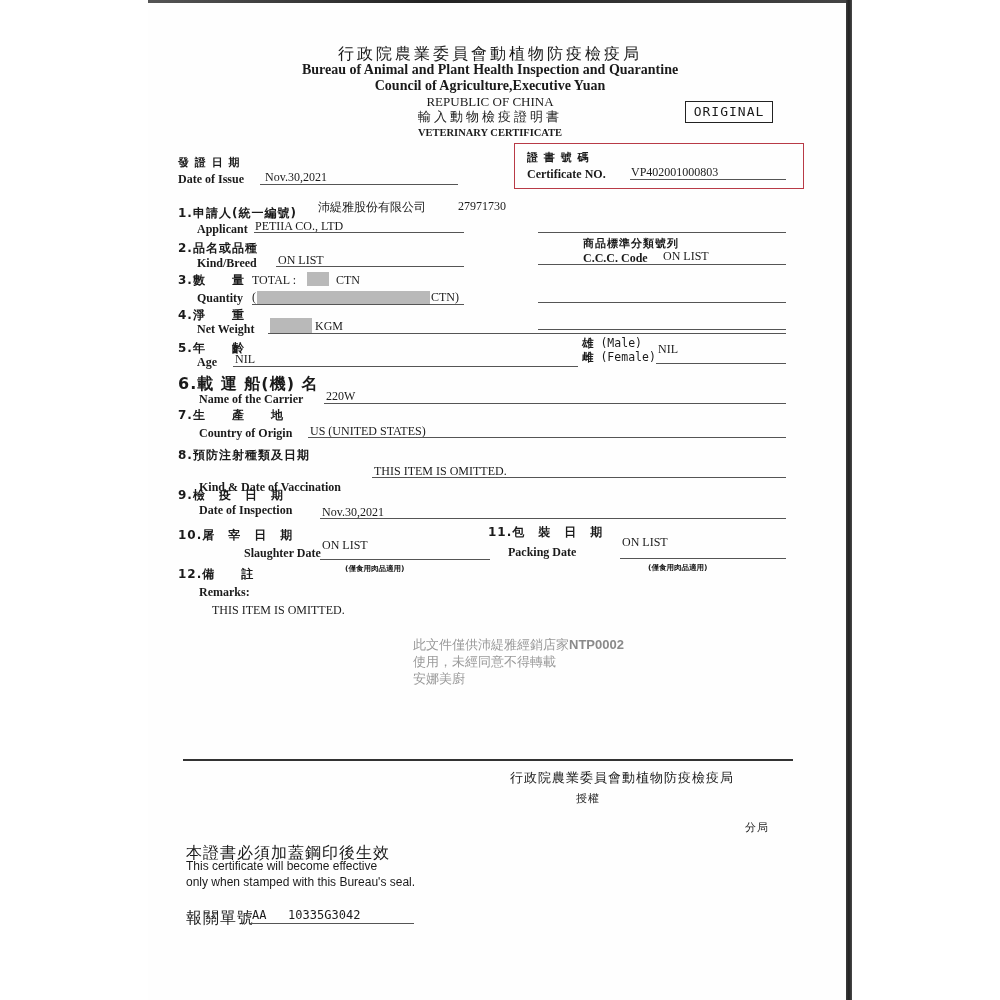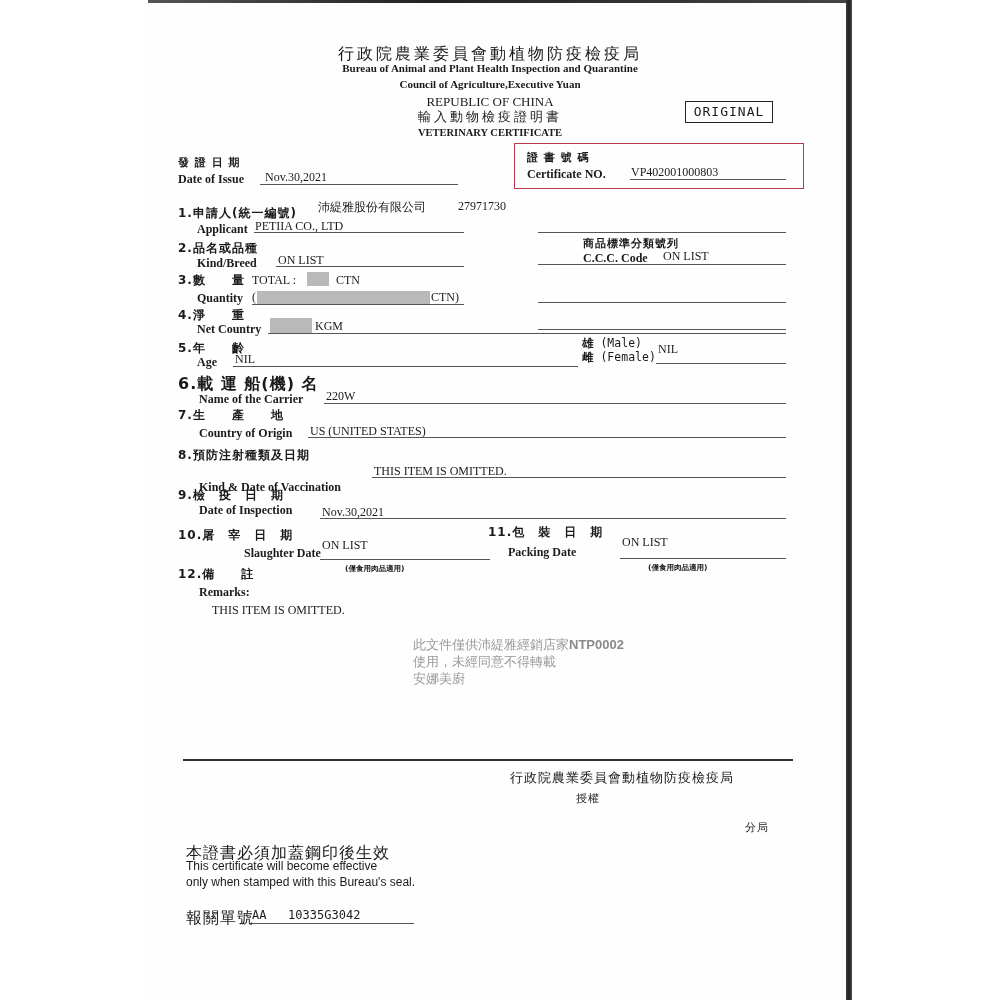--- a/index.html
+++ b/index.html
@@ -6,21 +6,21 @@
   body { width: 1000px; height: 1000px; background: #ffffff; position: relative; overflow: hidden;
          font-family: "Liberation Serif", "DejaVu Serif", serif; color: #1a1a1a; }
   .page { position: absolute; left: 148px; top: 0; width: 702px; height: 1000px; background: #fefefe; }
   .page-top-edge { position: absolute; left: 148px; top: 0; width: 700px; height: 3px;
                    background: linear-gradient(to right, #555, #222 40%, #444); }
   .page-right-edge { position: absolute; left: 846px; top: 0; width: 6px; height: 1000px;
                      background: linear-gradient(to right, #3a3a3a, #222, #4a4a4a); }
   .abs { position: absolute; white-space: nowrap; }
   .center { text-align: center; }
   .zh-title { font-size: 16px; letter-spacing: 3px; font-family: "DejaVu Serif", serif; }
-  .en-bold { font-weight: bold; font-size: 11px; }
+  .en-bold { font-weight: bold; font-size: 14px; }
   .zh-bold { font-weight: bold; font-size: 11px; letter-spacing: 1px; font-family: "DejaVu Sans", sans-serif; }
   .lbl { font-weight: bold; font-size: 12px; }
   .val { font-size: 12px; }
   .uline { position: absolute; height: 1px; background: #555; }
   .redact { position: absolute; background: #b9b9b9; }
   .original-box { position: absolute; left: 685px; top: 101px; width: 86px; height: 20px; border: 1.5px solid #222;
                   font-family: "DejaVu Sans Mono", monospace; font-size: 13px; text-align: center; line-height: 20px; letter-spacing: 1px; }
   .cert-box { position: absolute; left: 514px; top: 143px; width: 288px; height: 44px; border: 1.5px solid #b83a46; }
   .small-note { font-size: 7.5px; font-weight: bold; font-family: "DejaVu Sans", sans-serif; }
   .watermark { color: #9a9a9a; font-size: 13px; font-family: Liberation Sans, sans-serif; line-height: 17px; }
@@ -78,21 +78,21 @@
 <div class="redact" style="left:307px; top:272px; width:22px; height:14px;"></div>
 <div class="abs val" style="left:336px; top:273px;">CTN</div>
 <div class="abs lbl" style="left:197px; top:291px;">Quantity</div>
 <div class="abs val" style="left:252px; top:290px;">(</div>
 <div class="redact" style="left:257px; top:291px; width:173px; height:13px;"></div>
 <div class="abs val" style="left:431px; top:290px;">CTN)</div>
 <div class="uline" style="left:252px; top:304px; width:212px;"></div>
 <div class="uline" style="left:538px; top:302px; width:248px;"></div>
 
 <div class="abs zh-bold" style="left:178px; top:307px; font-size:12px;"><span>4.</span><span>淨　　重</span></div>
-<div class="abs lbl" style="left:197px; top:322px;">Net Country</div>
+<div class="abs lbl" style="left:197px; top:322px;">Net Weight</div>
 <div class="redact" style="left:270px; top:318px; width:42px; height:15px;"></div>
 <div class="abs val" style="left:315px; top:319px;">KGM</div>
 <div class="uline" style="left:268px; top:333px; width:518px;"></div>
 
 <div class="abs zh-bold" style="left:178px; top:340px; font-size:12px;"><span>5.</span><span>年　　齡</span></div>
 <div class="abs lbl" style="left:197px; top:355px;">Age</div>
 <div class="abs val" style="left:235px; top:352px;">NIL</div>
 <div class="uline" style="left:233px; top:366px; width:345px;"></div>
 
 <div class="abs mono" style="left:582px; top:336px; font-size:11.5px;"><b>雄</b> <span>(Male)</span></div>

